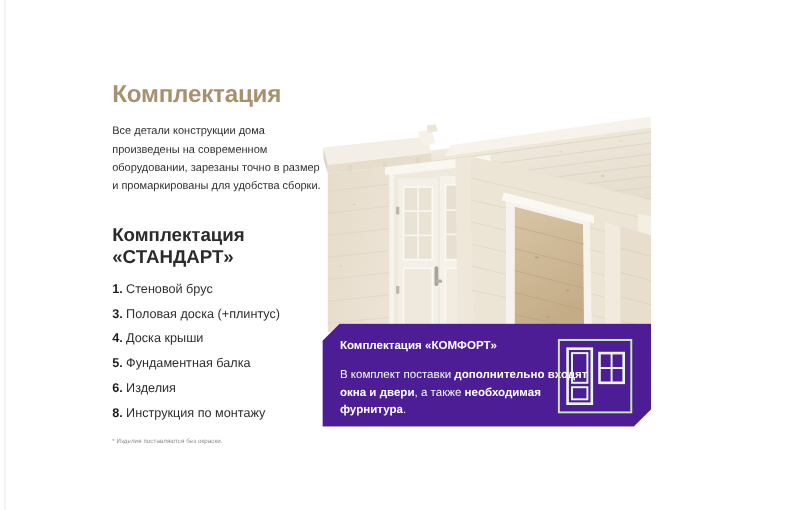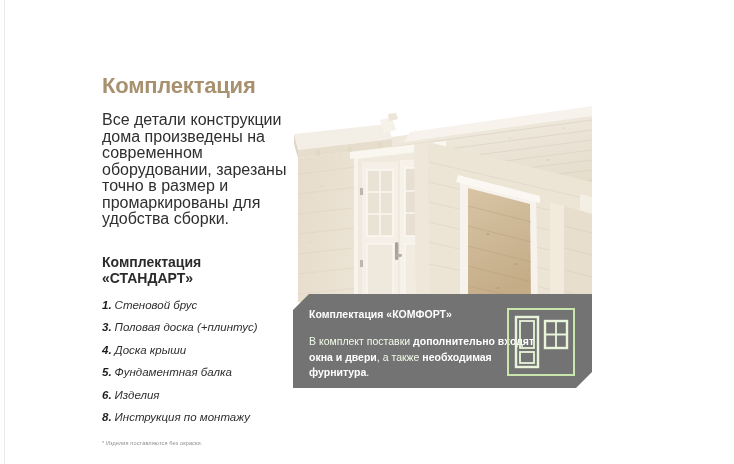--- a/index.html
+++ b/index.html
@@ -21,50 +21,50 @@
 
   
   .left-col{
     position:absolute;left:102px;top:58px;width:190px;
   }
   .title{
     font-size:22px;font-weight:bold;color:#a8916f;
     letter-spacing:-0.2px;margin:0 0 14px 0;line-height:1.1;
   }
   .intro{
-    font-size:16px;line-height:16.5px;color:#2f2f2f;
+    font-size:10px;line-height:16.5px;color:#2f2f2f;
     margin:0 0 26px 0;
   }
   .list-head{
-    font-size:14px;font-weight:bold;color:#2b2b2b;
+    font-size:17px;font-weight:bold;color:#2b2b2b;
     margin:0 0 13px 0;
   }
   ol.kit{
     list-style:none;margin:0;padding:0;
   }
   ol.kit li{
     font-size:11.5px;color:#2f2f2f;line-height:13px;
-    margin-bottom:9.5px;white-space:nowrap;font-style:italic;
+    margin-bottom:9.5px;white-space:nowrap;
   }
   ol.kit li .num{font-weight:bold;color:#1d1d1d;margin-right:3px;}
   .footnote{
     margin-top:16px;font-size:5.6px;color:#8e8e8e;letter-spacing:0.1px;
   }
 
   
   .photo{
     position:absolute;left:292px;top:86px;width:300px;height:200px;
     overflow:hidden;
   }
   .photo svg{display:block;}
 
   
   .banner{
     position:absolute;left:293px;top:278px;width:299px;height:94px;
-    background:#737373;
+    background:#4c1d95;
     -webkit-clip-path:polygon(16px 0, 100% 0, 100% 78px, 283px 100%, 0 100%, 0 16px);
     clip-path:polygon(16px 0, 100% 0, 100% 78px, 283px 100%, 0 100%, 0 16px);
   }
   .banner-title{
     position:absolute;left:16px;top:14px;
     font-size:10.5px;font-weight:bold;color:#ffffff;
   }
   .banner-body{
     position:absolute;left:16px;top:40px;width:230px;
     font-size:10.5px;line-height:15.5px;color:#f2fbe9;

